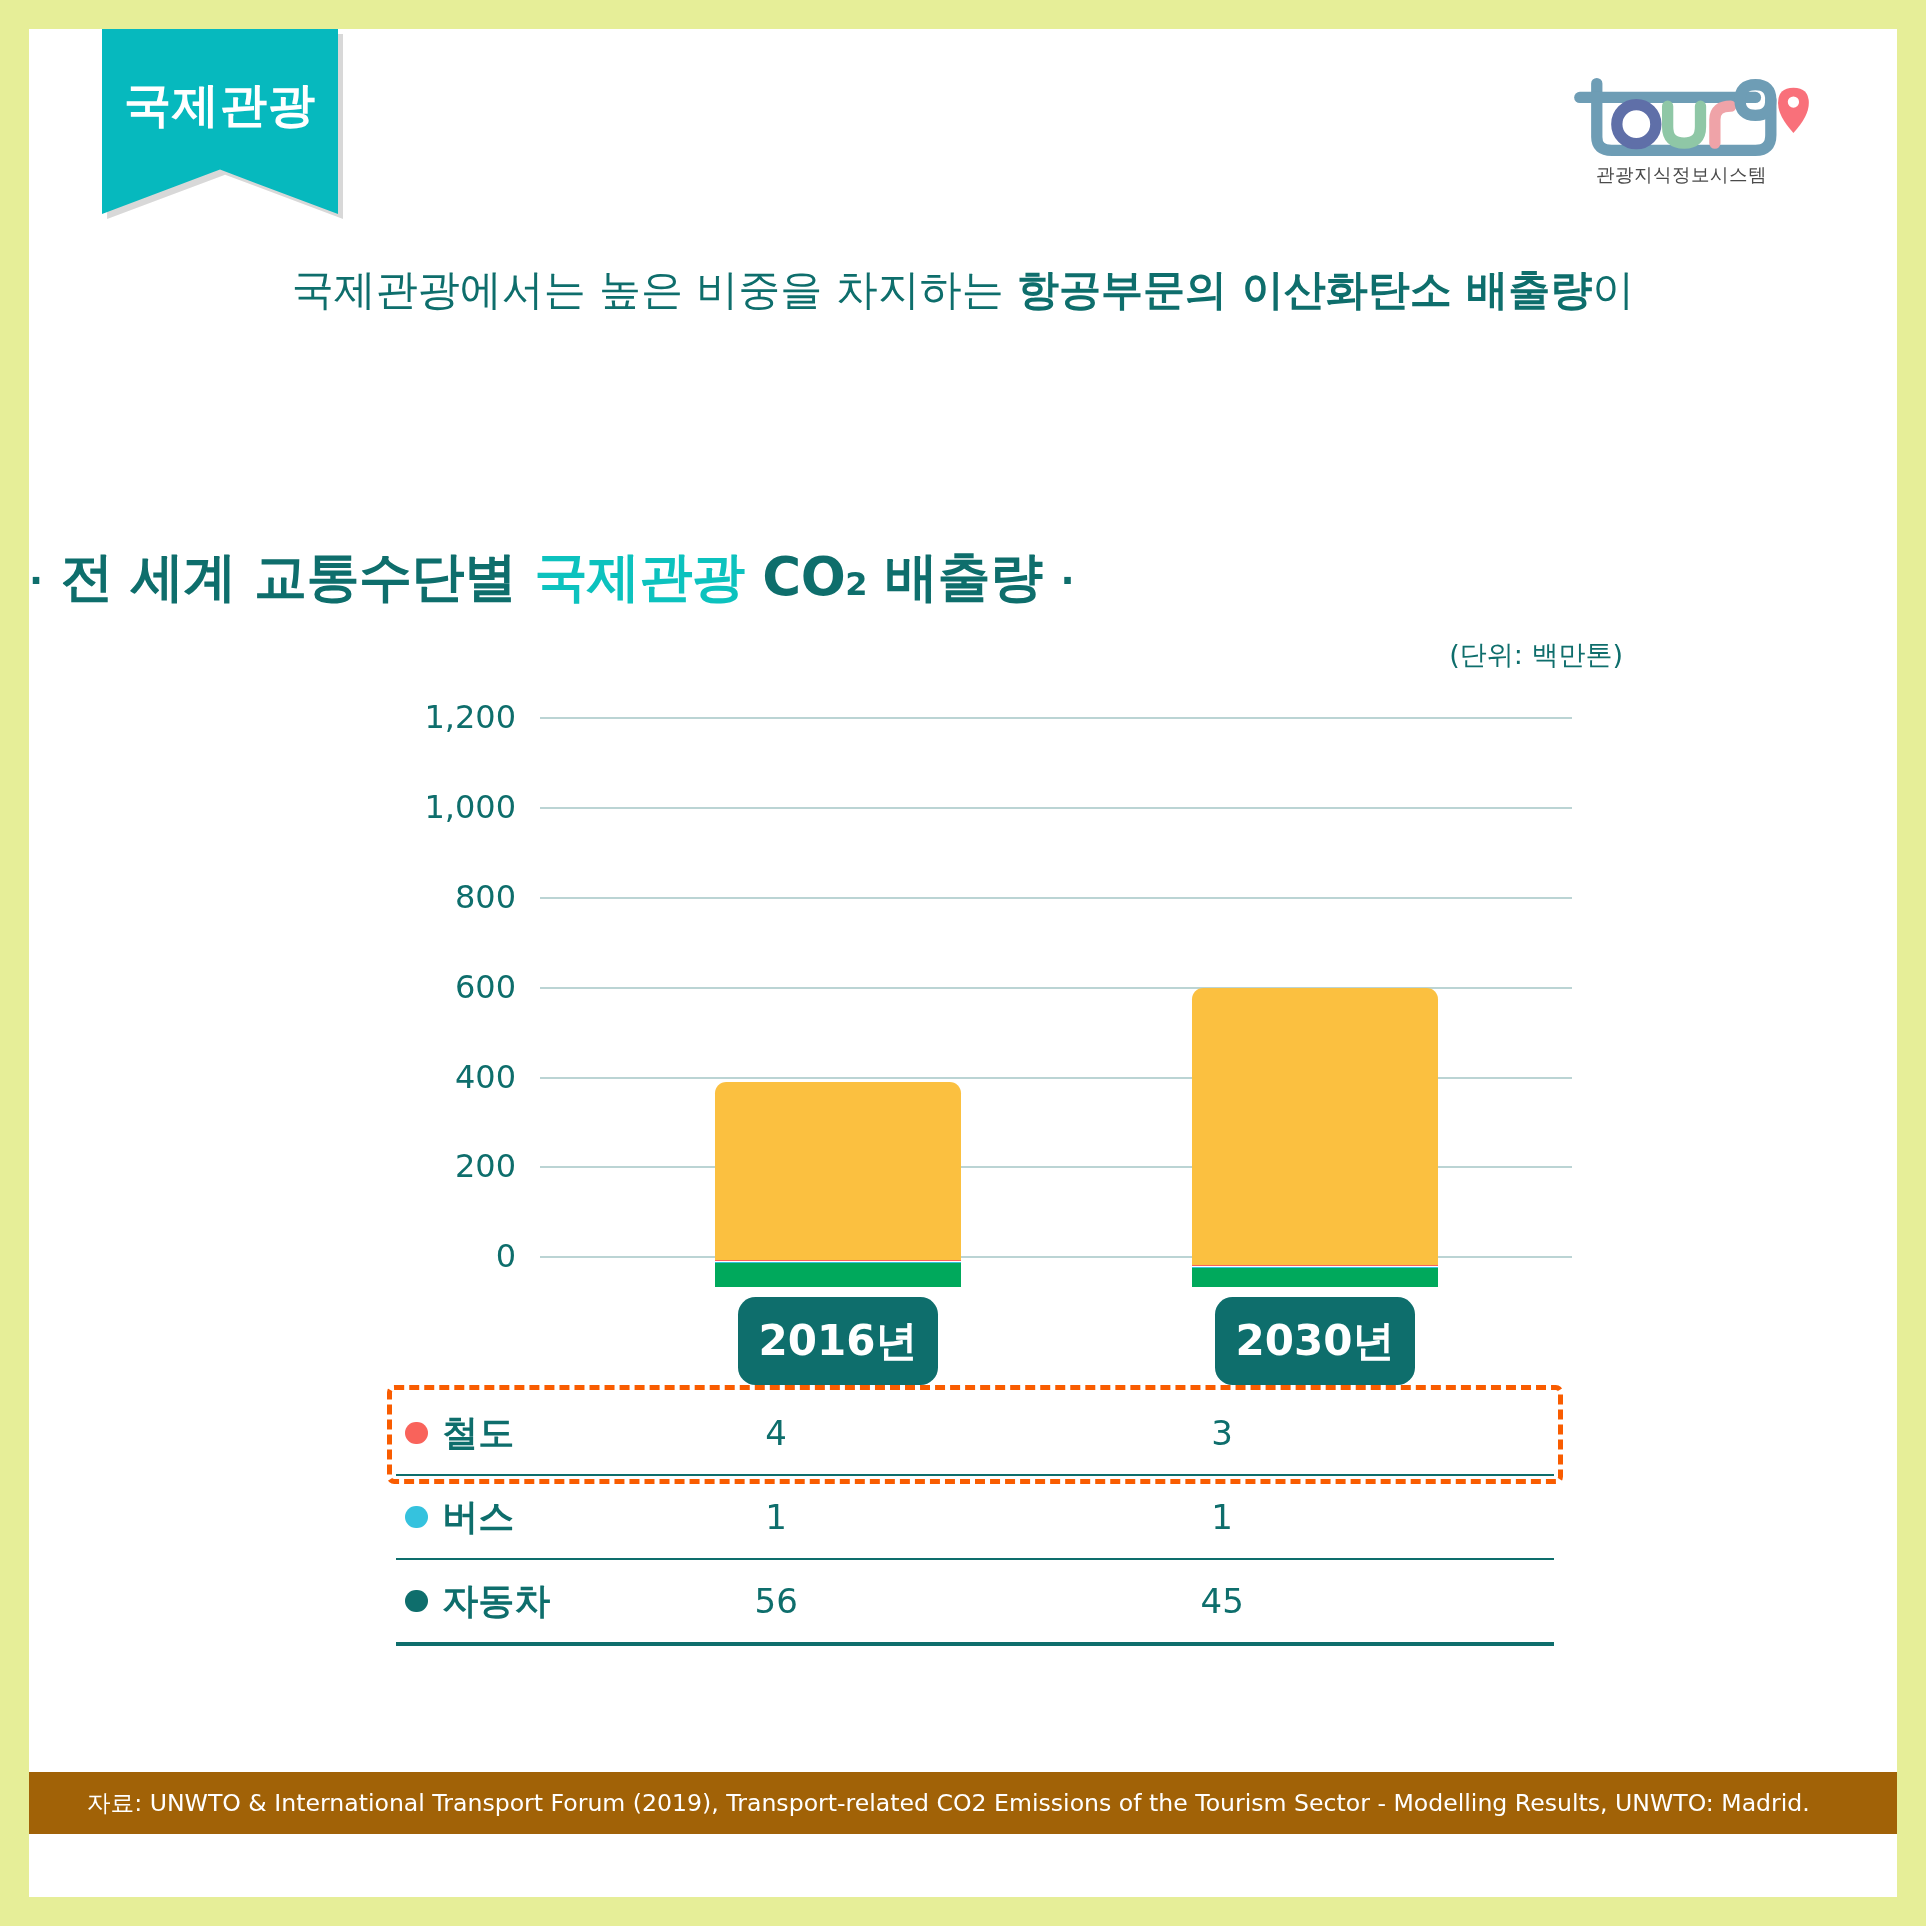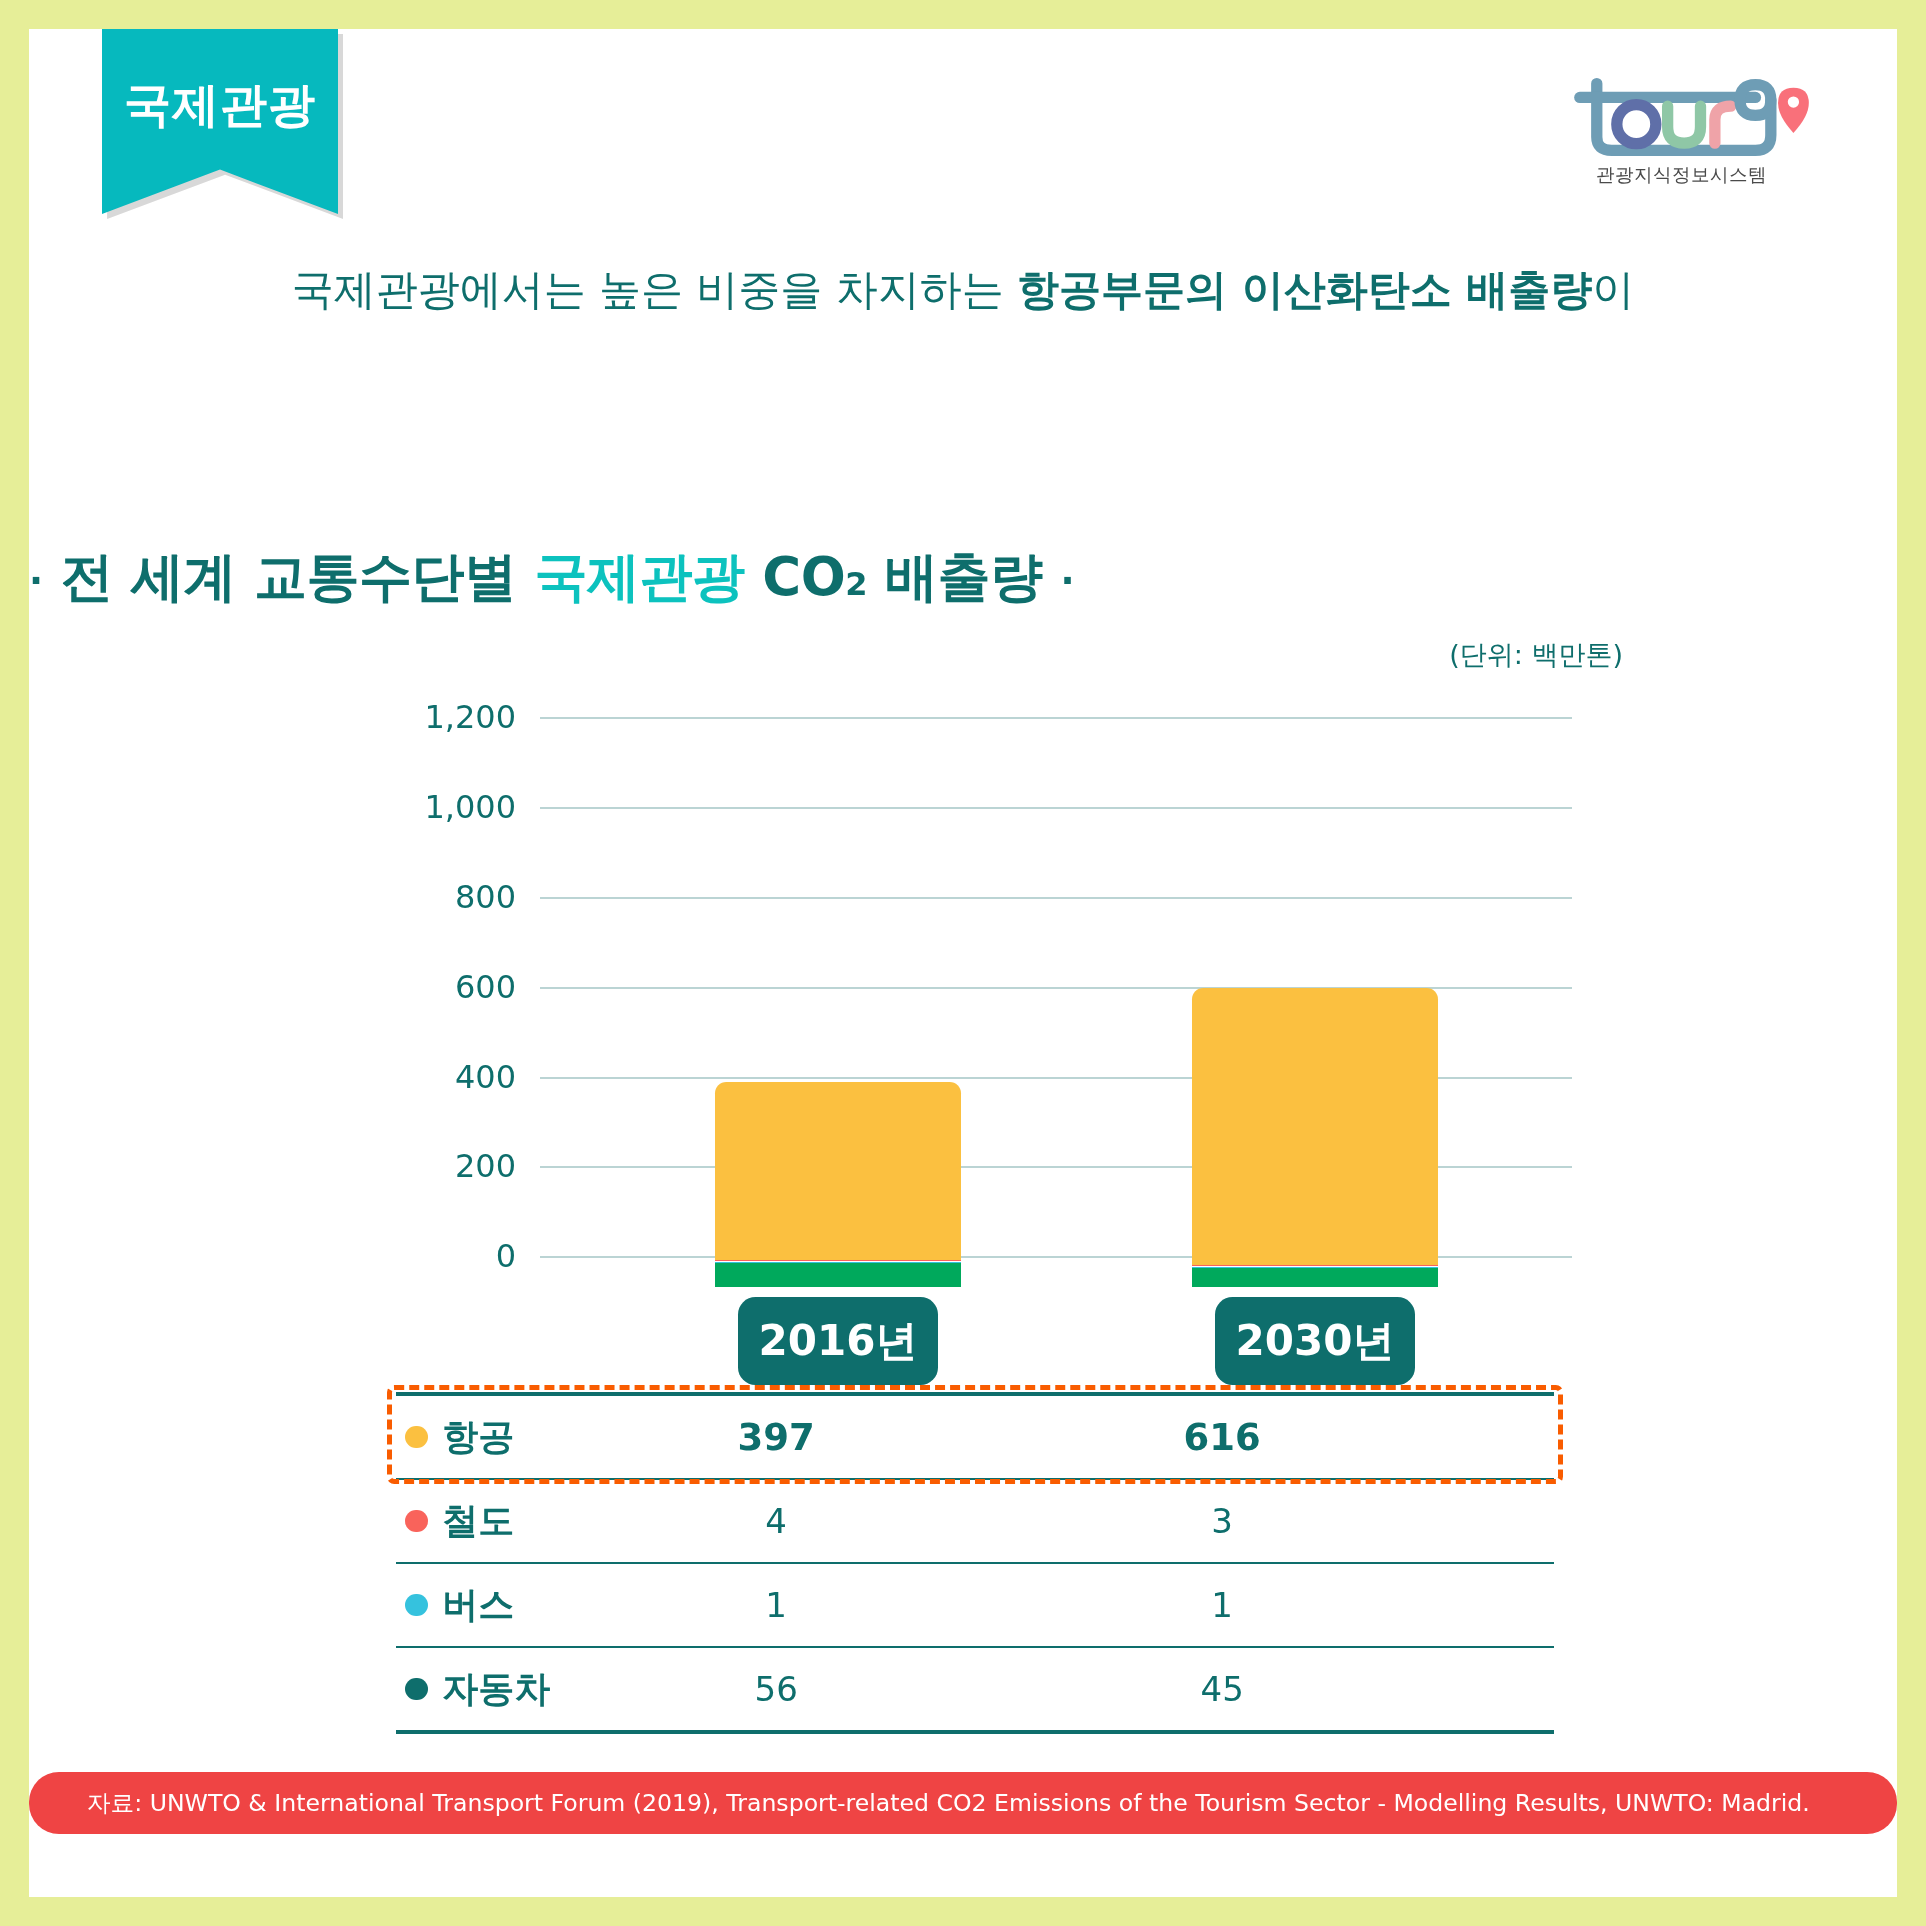--- a/index.html
+++ b/index.html
@@ -120,22 +120,22 @@
     position:absolute;left:358px;top:1356px;
     width:1176px;height:99px;
     border:5.6px dashed #F95C00;border-radius:7.2px;
     box-sizing:border-box;
     pointer-events:none;
   }
 
   
   .footer{
     position:absolute;left:0;bottom:63px;width:1868px;height:62px;
-    background:#ef4444;
-    display:flex;align-items:center;border-radius:30px;
+    background:#a16207;
+    display:flex;align-items:center;
   }
   .footer span{
     margin-left:58px;color:#FFFFFF;font-size:23.6px;
     font-family:"DejaVu Sans","Liberation Sans",sans-serif;
   }
 </style>
 </head>
 <body>
 
 <div class="card">
@@ -197,26 +197,20 @@
         <div class="seg" style="bottom: 20px; height: 0.4px; background: rgb(53, 194, 222);"></div>
         <div class="seg" style="bottom: 20.7px; height: 1.3px; background: rgb(249, 99, 91);"></div>
         <div class="seg top" style="bottom: 22px; height: 277px; background: rgb(251, 192, 64);"></div>
       </div>
     </div>
 
   <div class="pill" style="left:709px;">2016년</div>
   <div class="pill" style="left:1186px;">2030년</div>
 
   <div class="ltable" id="ltable">
-      <div class="lrow first">
-        <div class="ldot" style="background: rgb(251, 192, 64);"></div>
-        <div class="lname">항공</div>
-        <div class="lval a">397</div>
-        <div class="lval b">616</div>
-      </div>
       <div class="lrow">
         <div class="ldot" style="background: rgb(249, 99, 91);"></div>
         <div class="lname">철도</div>
         <div class="lval a">4</div>
         <div class="lval b">3</div>
       </div>
       <div class="lrow">
         <div class="ldot" style="background: rgb(53, 194, 222);"></div>
         <div class="lname">버스</div>
         <div class="lval a">1</div>

